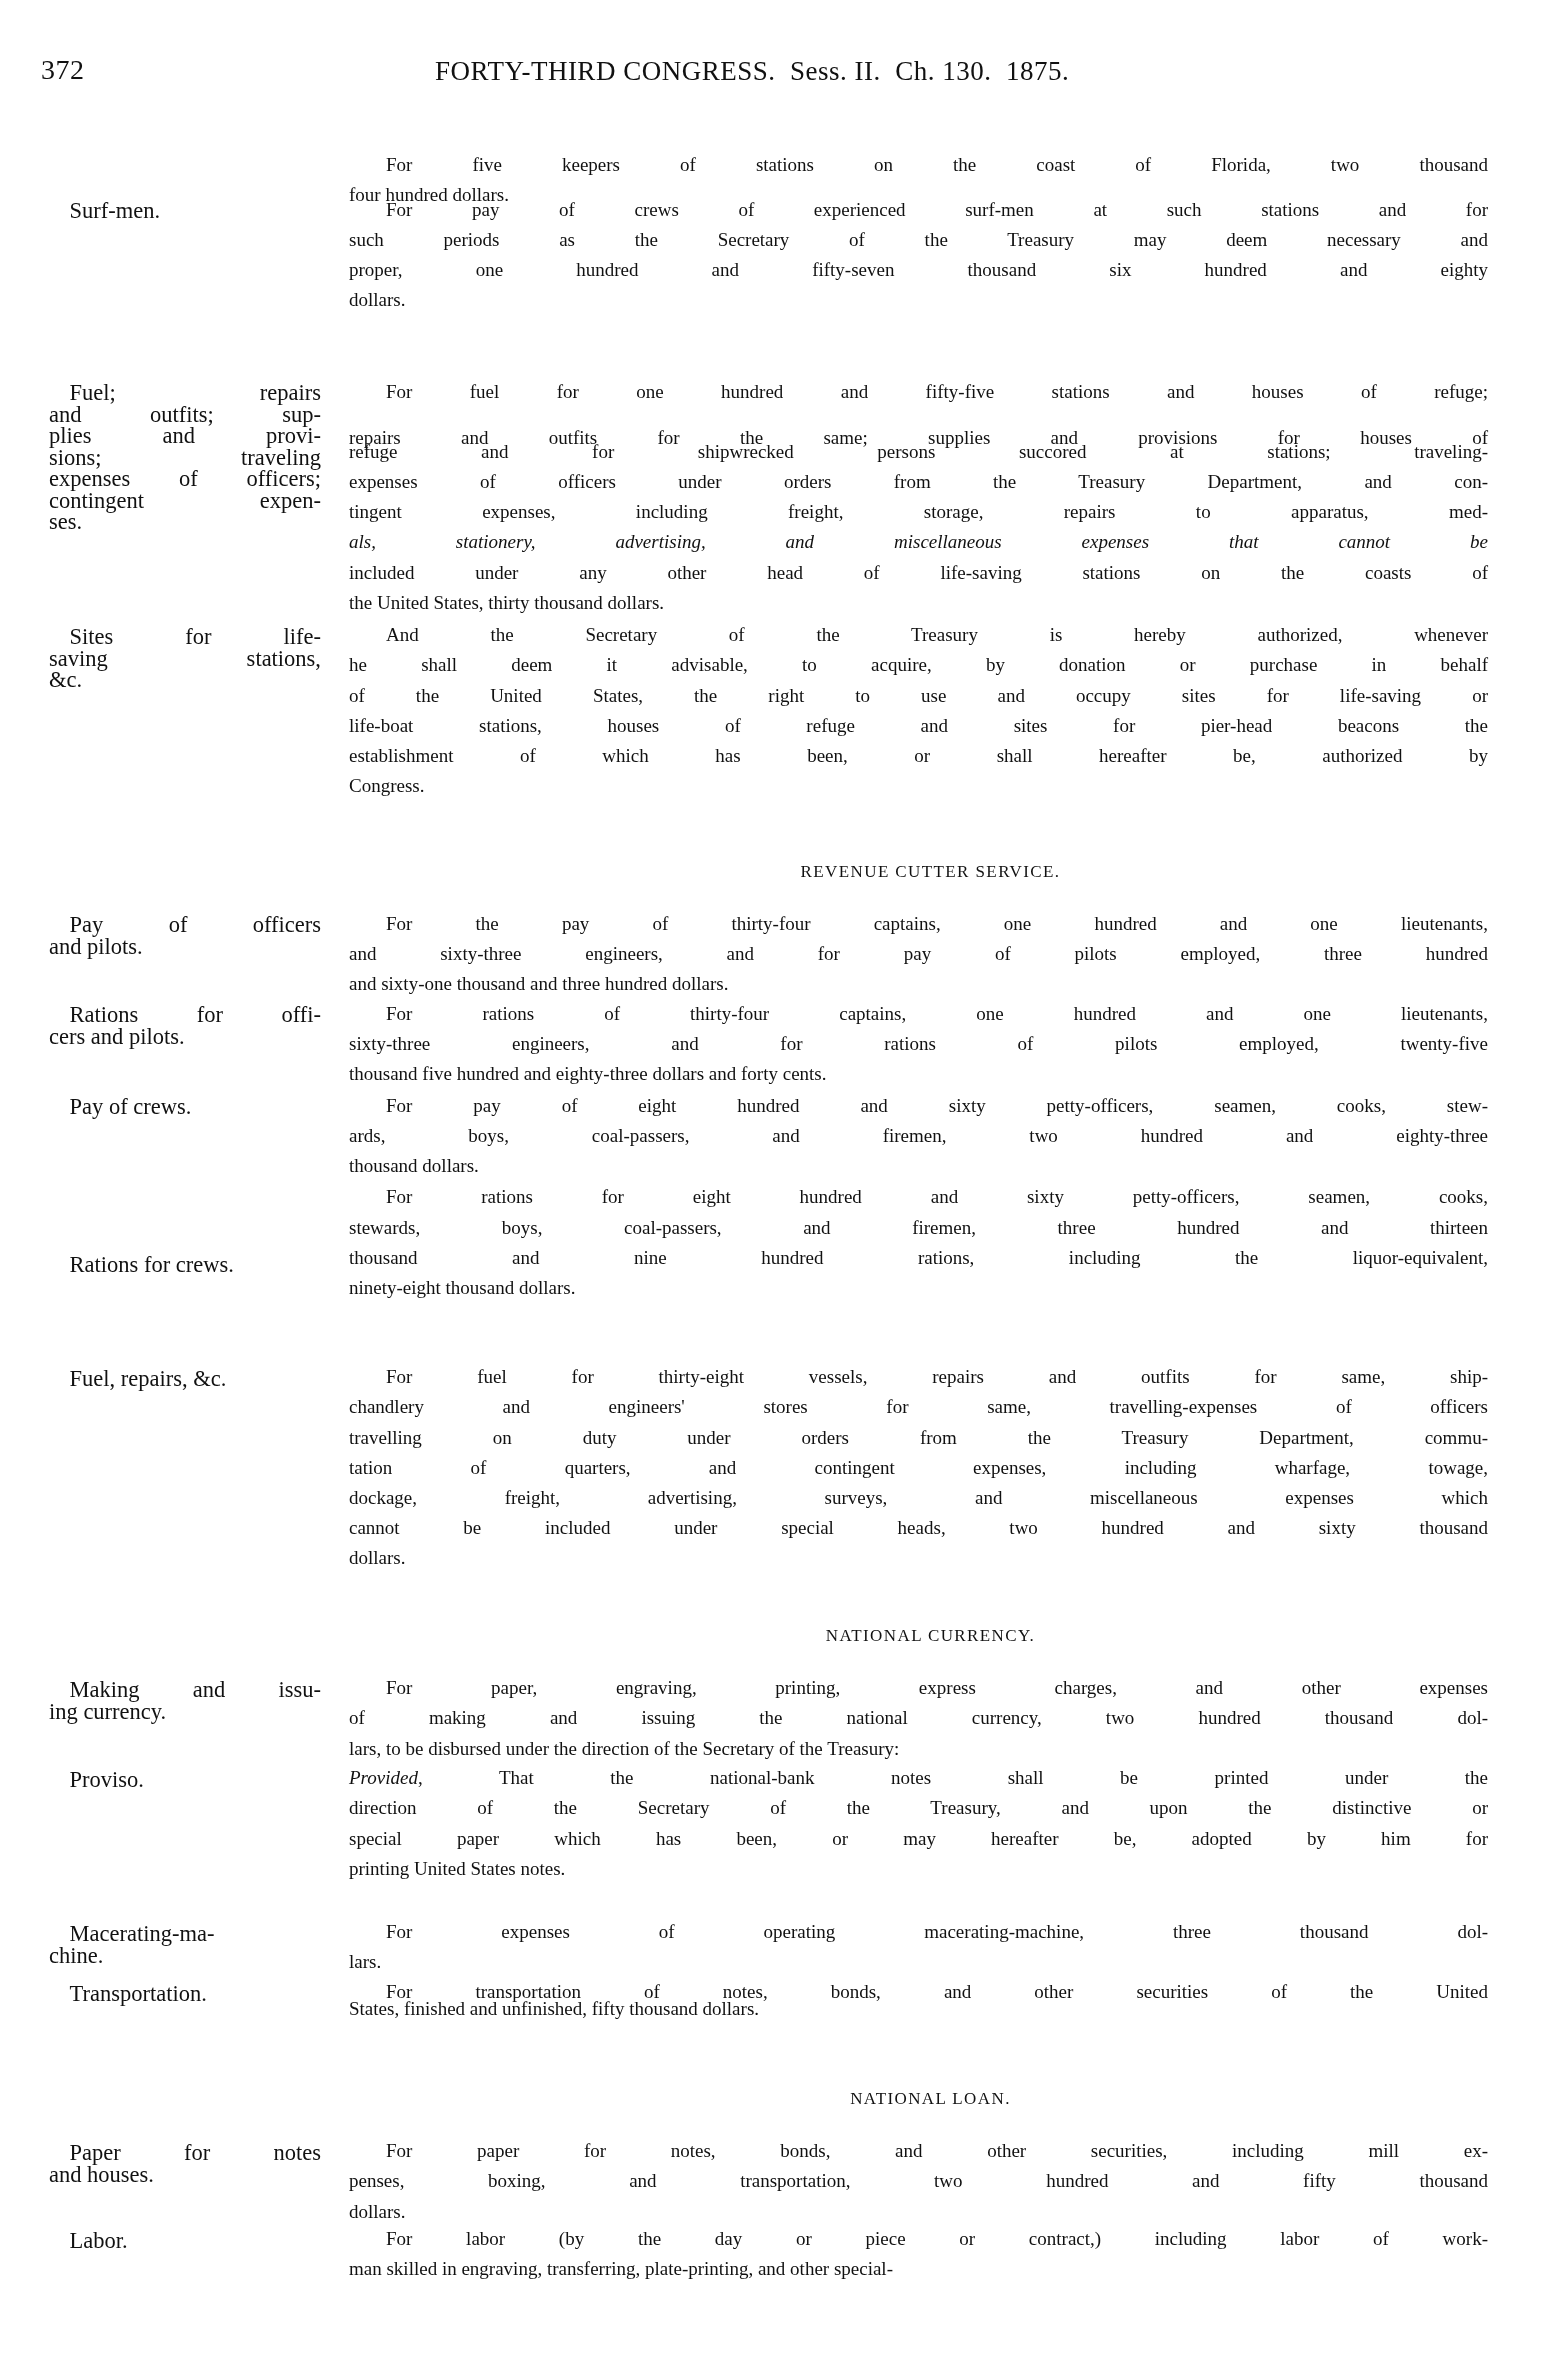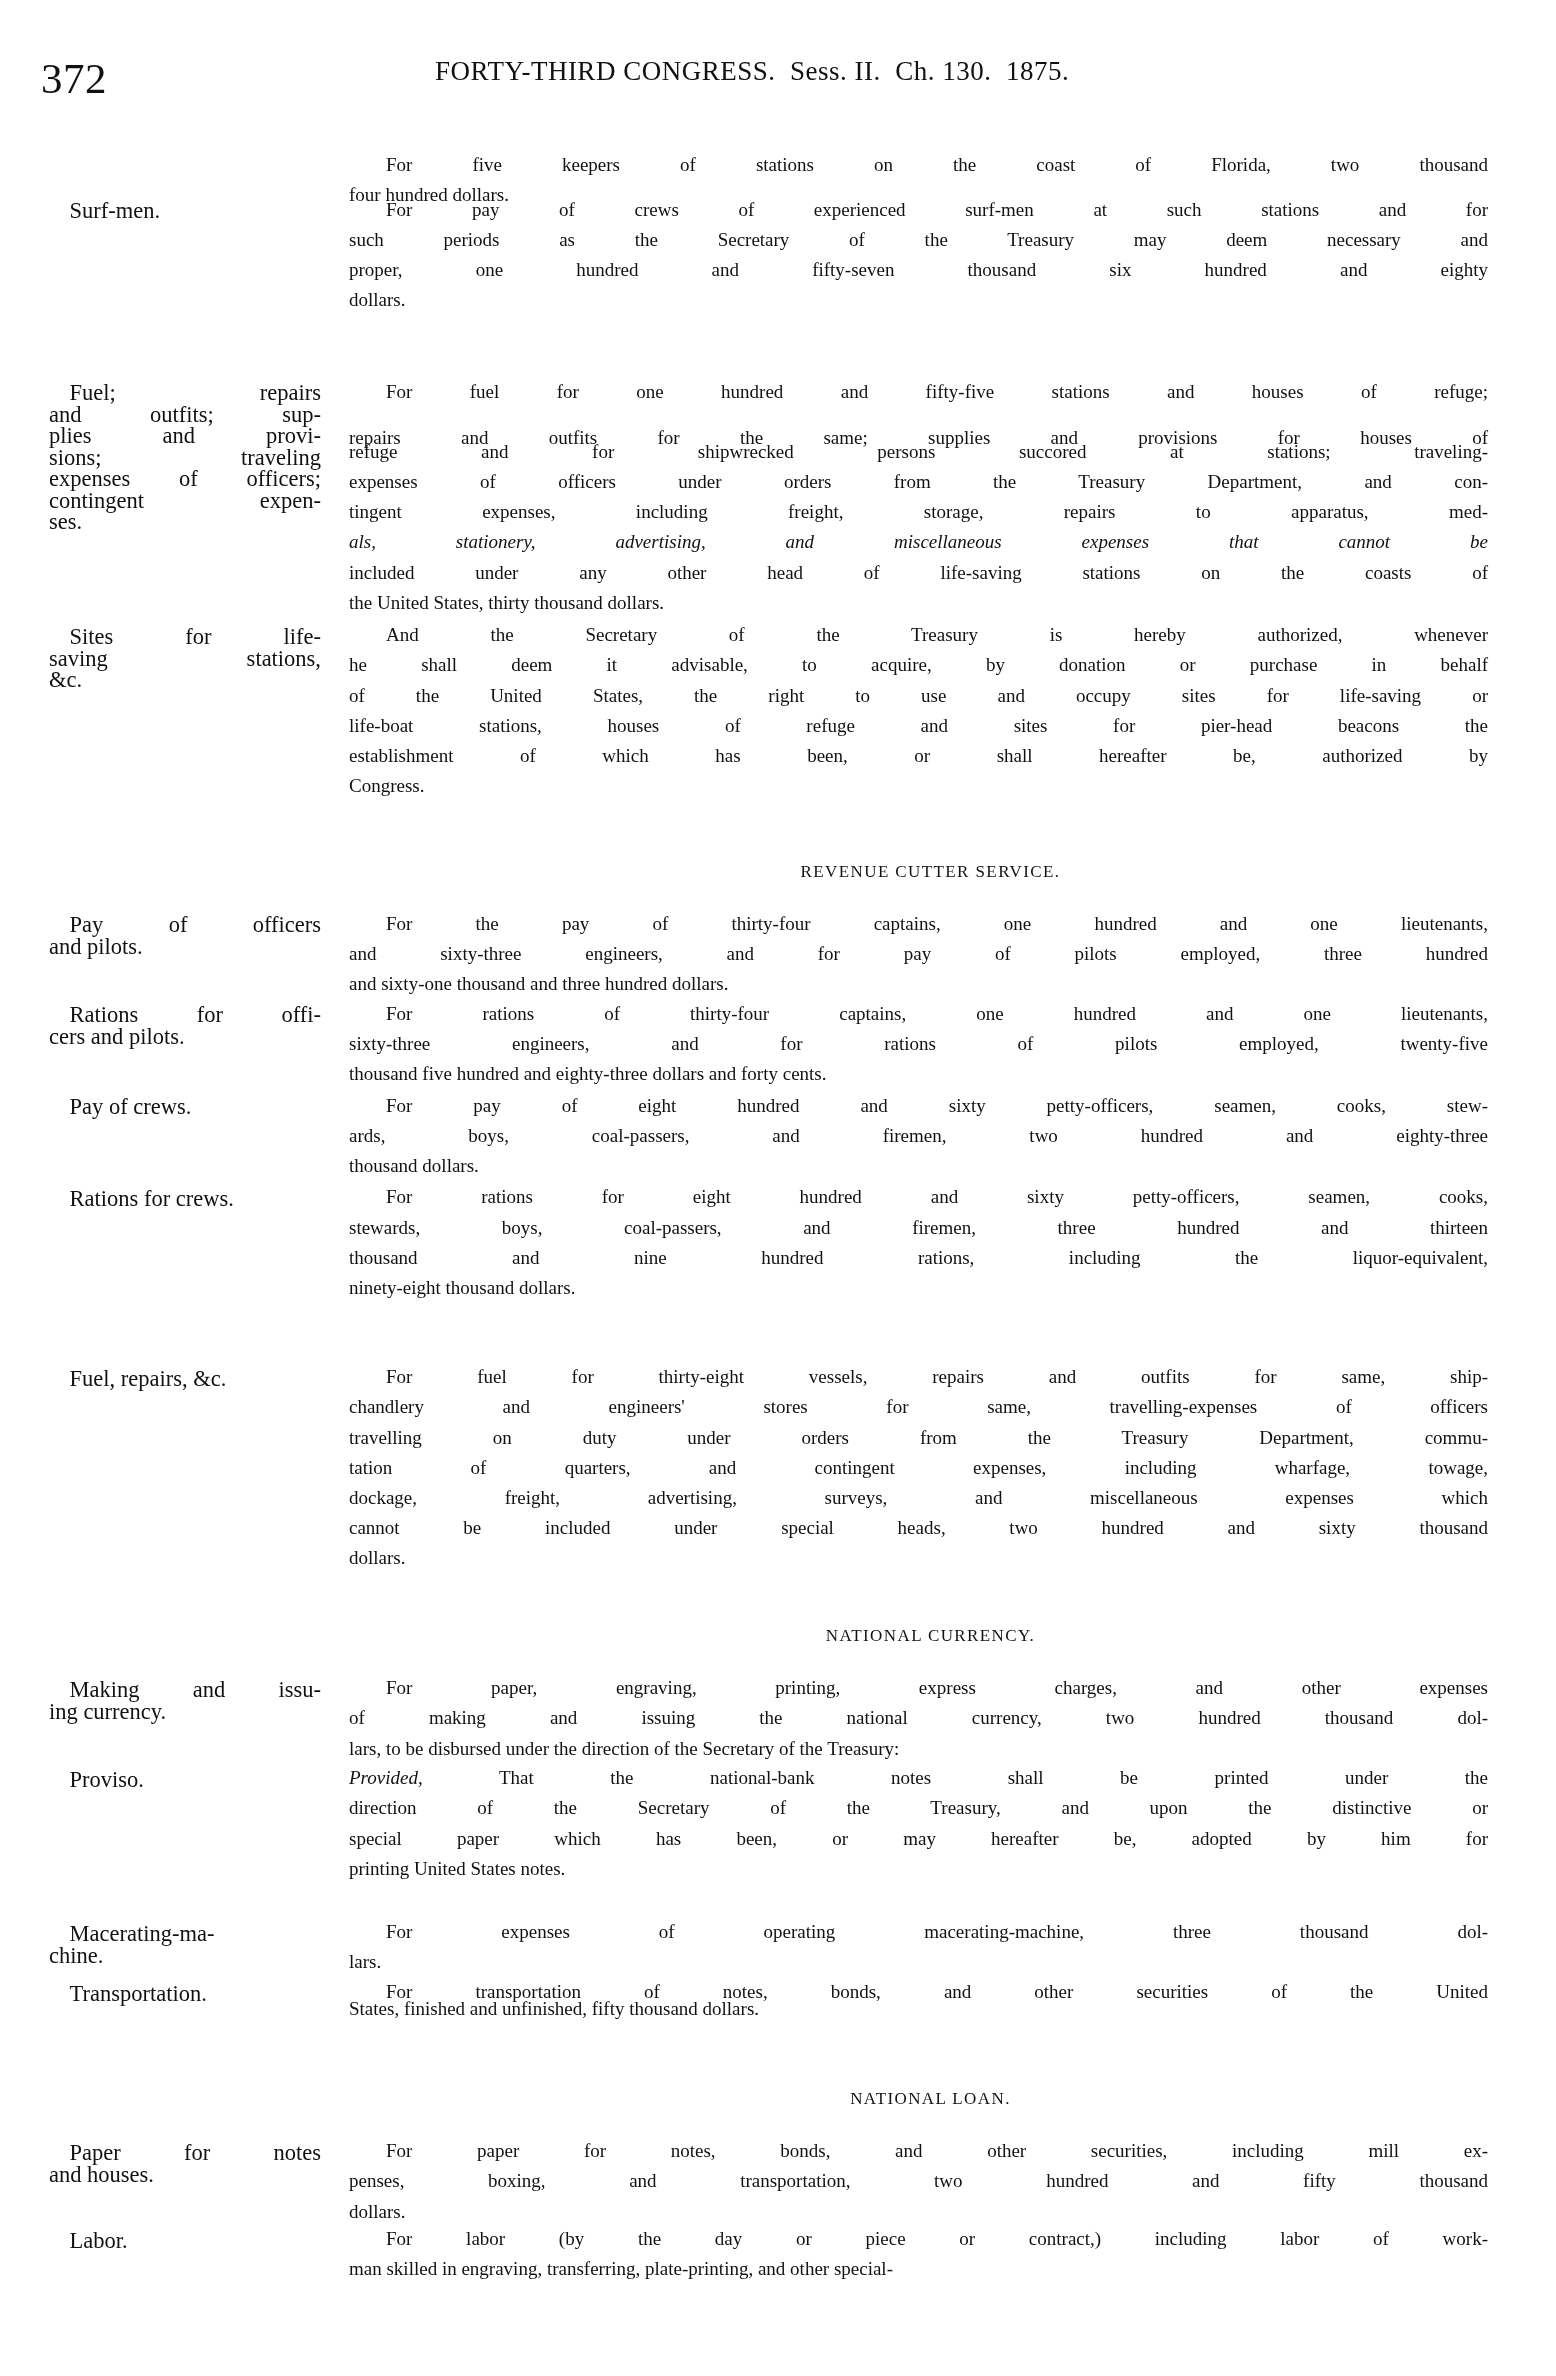--- a/index.html
+++ b/index.html
@@ -1,21 +1,21 @@
 <!DOCTYPE html>
 <html style="font-size:15px"><head>
 <meta charset="utf-8">
 <style>
   html, body { margin: 0; padding: 0; background: #ffffff; }
   body { width: 1556px; height: 2377px; position: relative; overflow: hidden;
          font-family: "Liberation Serif", "DejaVu Serif", serif; color: #111; }
   .page { position: absolute; left: 0; top: 0; width: 1556px; height: 2377px; }
   .header { position: absolute; top: 54px; left: 41px; width: 1462px; height: 47px;
             font-size: 32px; letter-spacing: 0.5px; }
-  .page-number { position: absolute; left: 0; top: 0; font-size: 43px; text-align: right; }
+  .page-number { position: absolute; left: 0; top: 0; font-size: 28px; text-align: right; }
   .running-head { position: absolute; left: 394px; top: 1.9px; font-size: 27px; white-space: nowrap; }
   .margin-note { position: absolute; left: 49px; width: 272px; font-size: 22.5px; line-height: 21.5px;
                  text-align: justify; text-align-last: left; }
   .margin-note .ln { display: block; white-space: nowrap; }
   .margin-note .ln.j { text-align: justify; text-align-last: justify; white-space: normal; }
   .margin-note .ln.ind { padding-left: 20.6px; }
   .body-line { position: absolute; left: 349px; width: 1139px; font-size: 19px; line-height: 30px;
                white-space: nowrap; text-align: justify; text-align-last: justify; }
   .body-line.last { text-align-last: left; }
   .body-line.indent { left: 386px; width: 1102px; }
@@ -90,21 +90,21 @@
       </div>
       <div class="body-line indent" style="top: 999px;"><span>For rations of thirty-four captains, one hundred and one lieutenants,</span></div>
       <div class="body-line" style="top: 1029px;"><span>sixty-three engineers, and for rations of pilots employed, twenty-five</span></div>
       <div class="body-line last" style="top: 1059px;"><span>thousand five hundred and eighty-three dollars and forty cents.</span></div>
       <div class="margin-note" style="top: 1096px;">
         <span class="ln ind">Pay of crews.</span>
       </div>
       <div class="body-line indent" style="top: 1091px;"><span>For pay of eight hundred and sixty petty-officers, seamen, cooks, stew-</span></div>
       <div class="body-line" style="top: 1121px;"><span>ards, boys, coal-passers, and firemen, two hundred and eighty-three</span></div>
       <div class="body-line last" style="top: 1151px;"><span>thousand dollars.</span></div>
-      <div class="margin-note" style="top: 1188px;">
+      <div class="margin-note" style="top: 1254px;">
         <span class="ln ind">Rations for crews.</span>
       </div>
       <div class="body-line indent" style="top: 1182px;"><span>For rations for eight hundred and sixty petty-officers, seamen, cooks,</span></div>
       <div class="body-line" style="top: 1213px;"><span>stewards, boys, coal-passers, and firemen, three hundred and thirteen</span></div>
       <div class="body-line" style="top: 1243px;"><span>thousand and nine hundred rations, including the liquor-equivalent,</span></div>
       <div class="body-line last" style="top: 1273px;"><span>ninety-eight thousand dollars.</span></div>
       <div class="margin-note" style="top: 1368px;">
         <span class="ln ind">Fuel, repairs, &amp;c.</span>
       </div>
       <div class="body-line indent" style="top: 1362px;"><span>For fuel for thirty-eight vessels, repairs and outfits for same, ship-</span></div>

